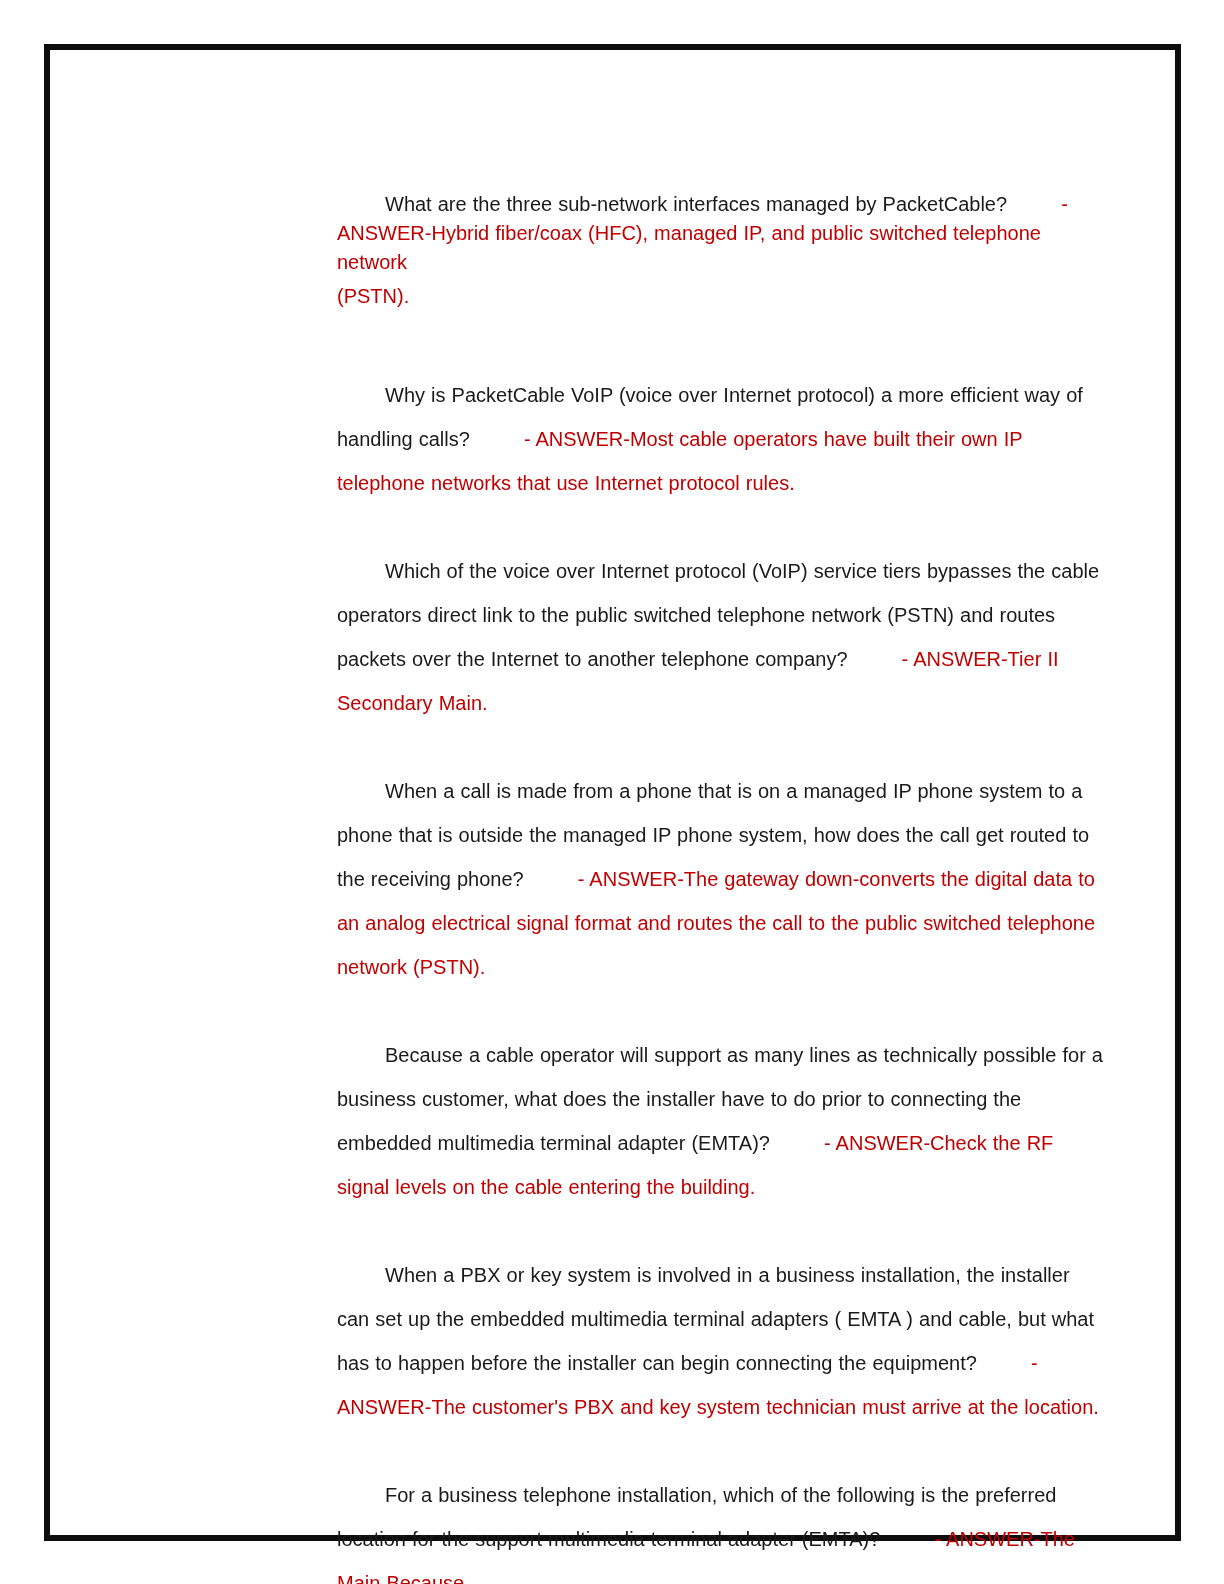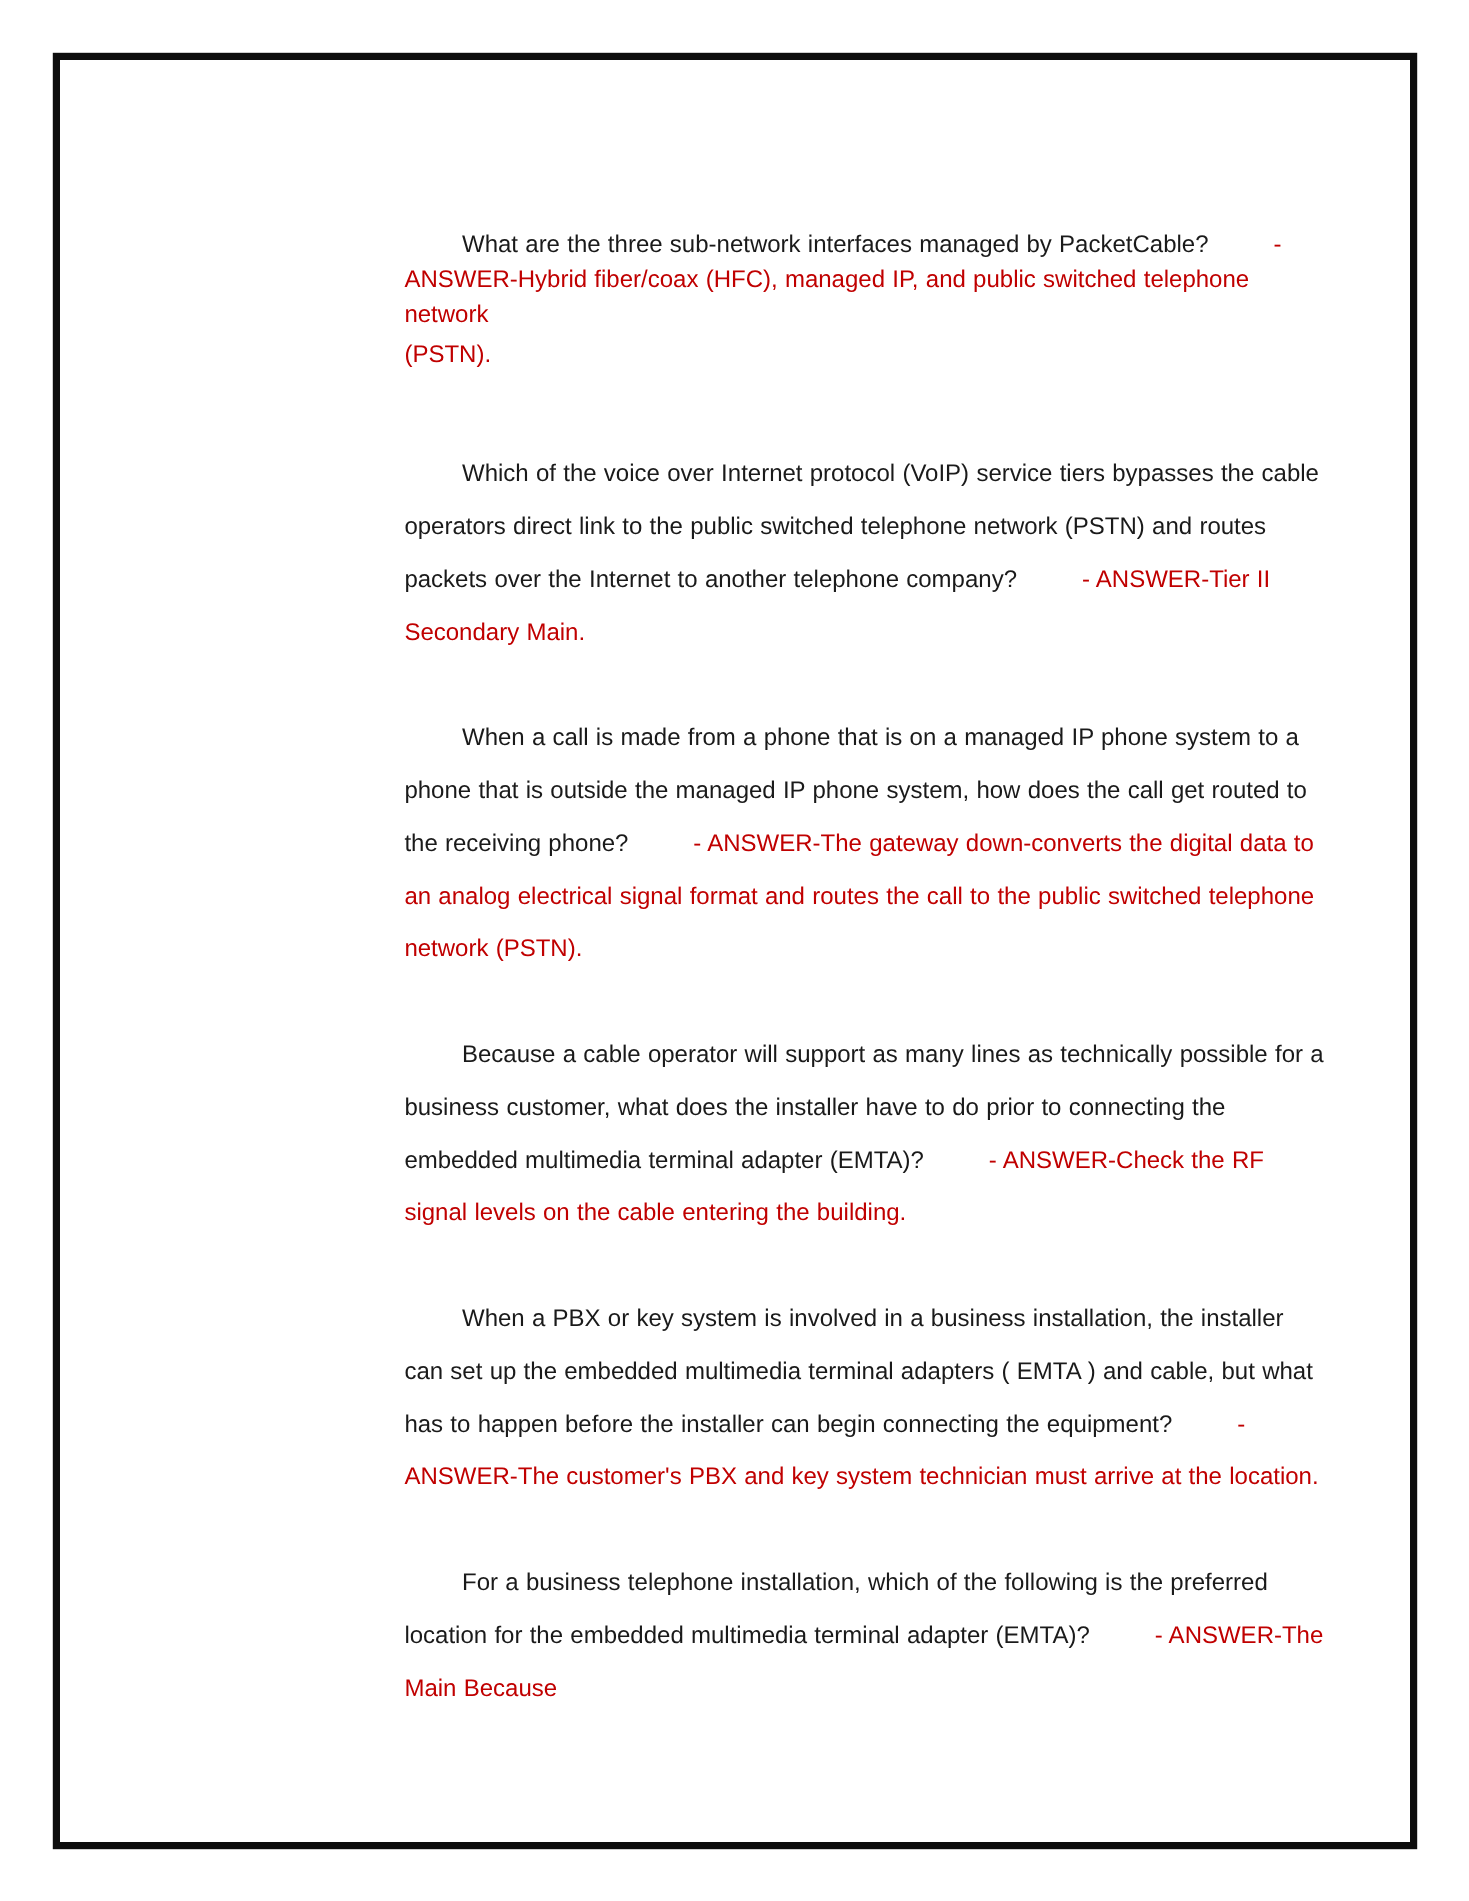--- a/index.html
+++ b/index.html
@@ -44,35 +44,38 @@
 <body>
 
 <div class="page-frame">
   <div class="page-content">
 
     <section class="qa-item single">
       <p class="qa-text"><span class="q">What are the three sub-network interfaces managed by PacketCable? </span><span class="a">- ANSWER-Hybrid fiber/coax (HFC), managed IP, and public switched telephone network</span></p>
       <p class="qa-text a answer-cont">(PSTN).</p>
     </section>
 
+    <section class="qa-item">
+      <p class="qa-text"><span class="q">Why is PacketCable VoIP (voice over Internet protocol) a more efficient way of handling calls? </span><span class="a">- ANSWER-Most cable operators have built their own IP telephone networks that use Internet protocol rules.</span></p>
+    </section>
 
     <section class="qa-item">
       <p class="qa-text"><span class="q">Which of the voice over Internet protocol (VoIP) service tiers bypasses the cable operators direct link to the public switched telephone network (PSTN) and routes packets over the Internet to another telephone company? </span><span class="a">- ANSWER-Tier II Secondary Main.</span></p>
     </section>
 
     <section class="qa-item">
       <p class="qa-text"><span class="q">When a call is made from a phone that is on a managed IP phone system to a phone that is outside the managed IP phone system, how does the call get routed to the receiving phone? </span><span class="a">- ANSWER-The gateway down-converts the digital data to an analog electrical signal format and routes the call to the public switched telephone network (PSTN).</span></p>
     </section>
 
     <section class="qa-item">
       <p class="qa-text"><span class="q">Because a cable operator will support as many lines as technically possible for a business customer, what does the installer have to do prior to connecting the embedded multimedia terminal adapter (EMTA)? </span><span class="a">- ANSWER-Check the RF signal levels on the cable entering the building.</span></p>
     </section>
 
     <section class="qa-item">
       <p class="qa-text"><span class="q">When a PBX or key system is involved in a business installation, the installer can set up the embedded multimedia terminal adapters ( EMTA ) and cable, but what has to happen before the installer can begin connecting the equipment? </span><span class="a">- ANSWER-The customer's PBX and key system technician must arrive at the location.</span></p>
     </section>
 
     <section class="qa-item">
-      <p class="qa-text"><span class="q">For a business telephone installation, which of the following is the preferred location for the embedded multimedia terminal adapter (EMTA)? </span><span class="a">- ANSWER-The Main Because</span></p>
+      <p class="qa-text"><span class="q">For a business telephone installation, which of the following is the preferred location for the support multimedia terminal adapter (EMTA)? </span><span class="a">- ANSWER-The Main Because</span></p>
     </section>
 
   </div>
 </div>
 
 </body></html>

